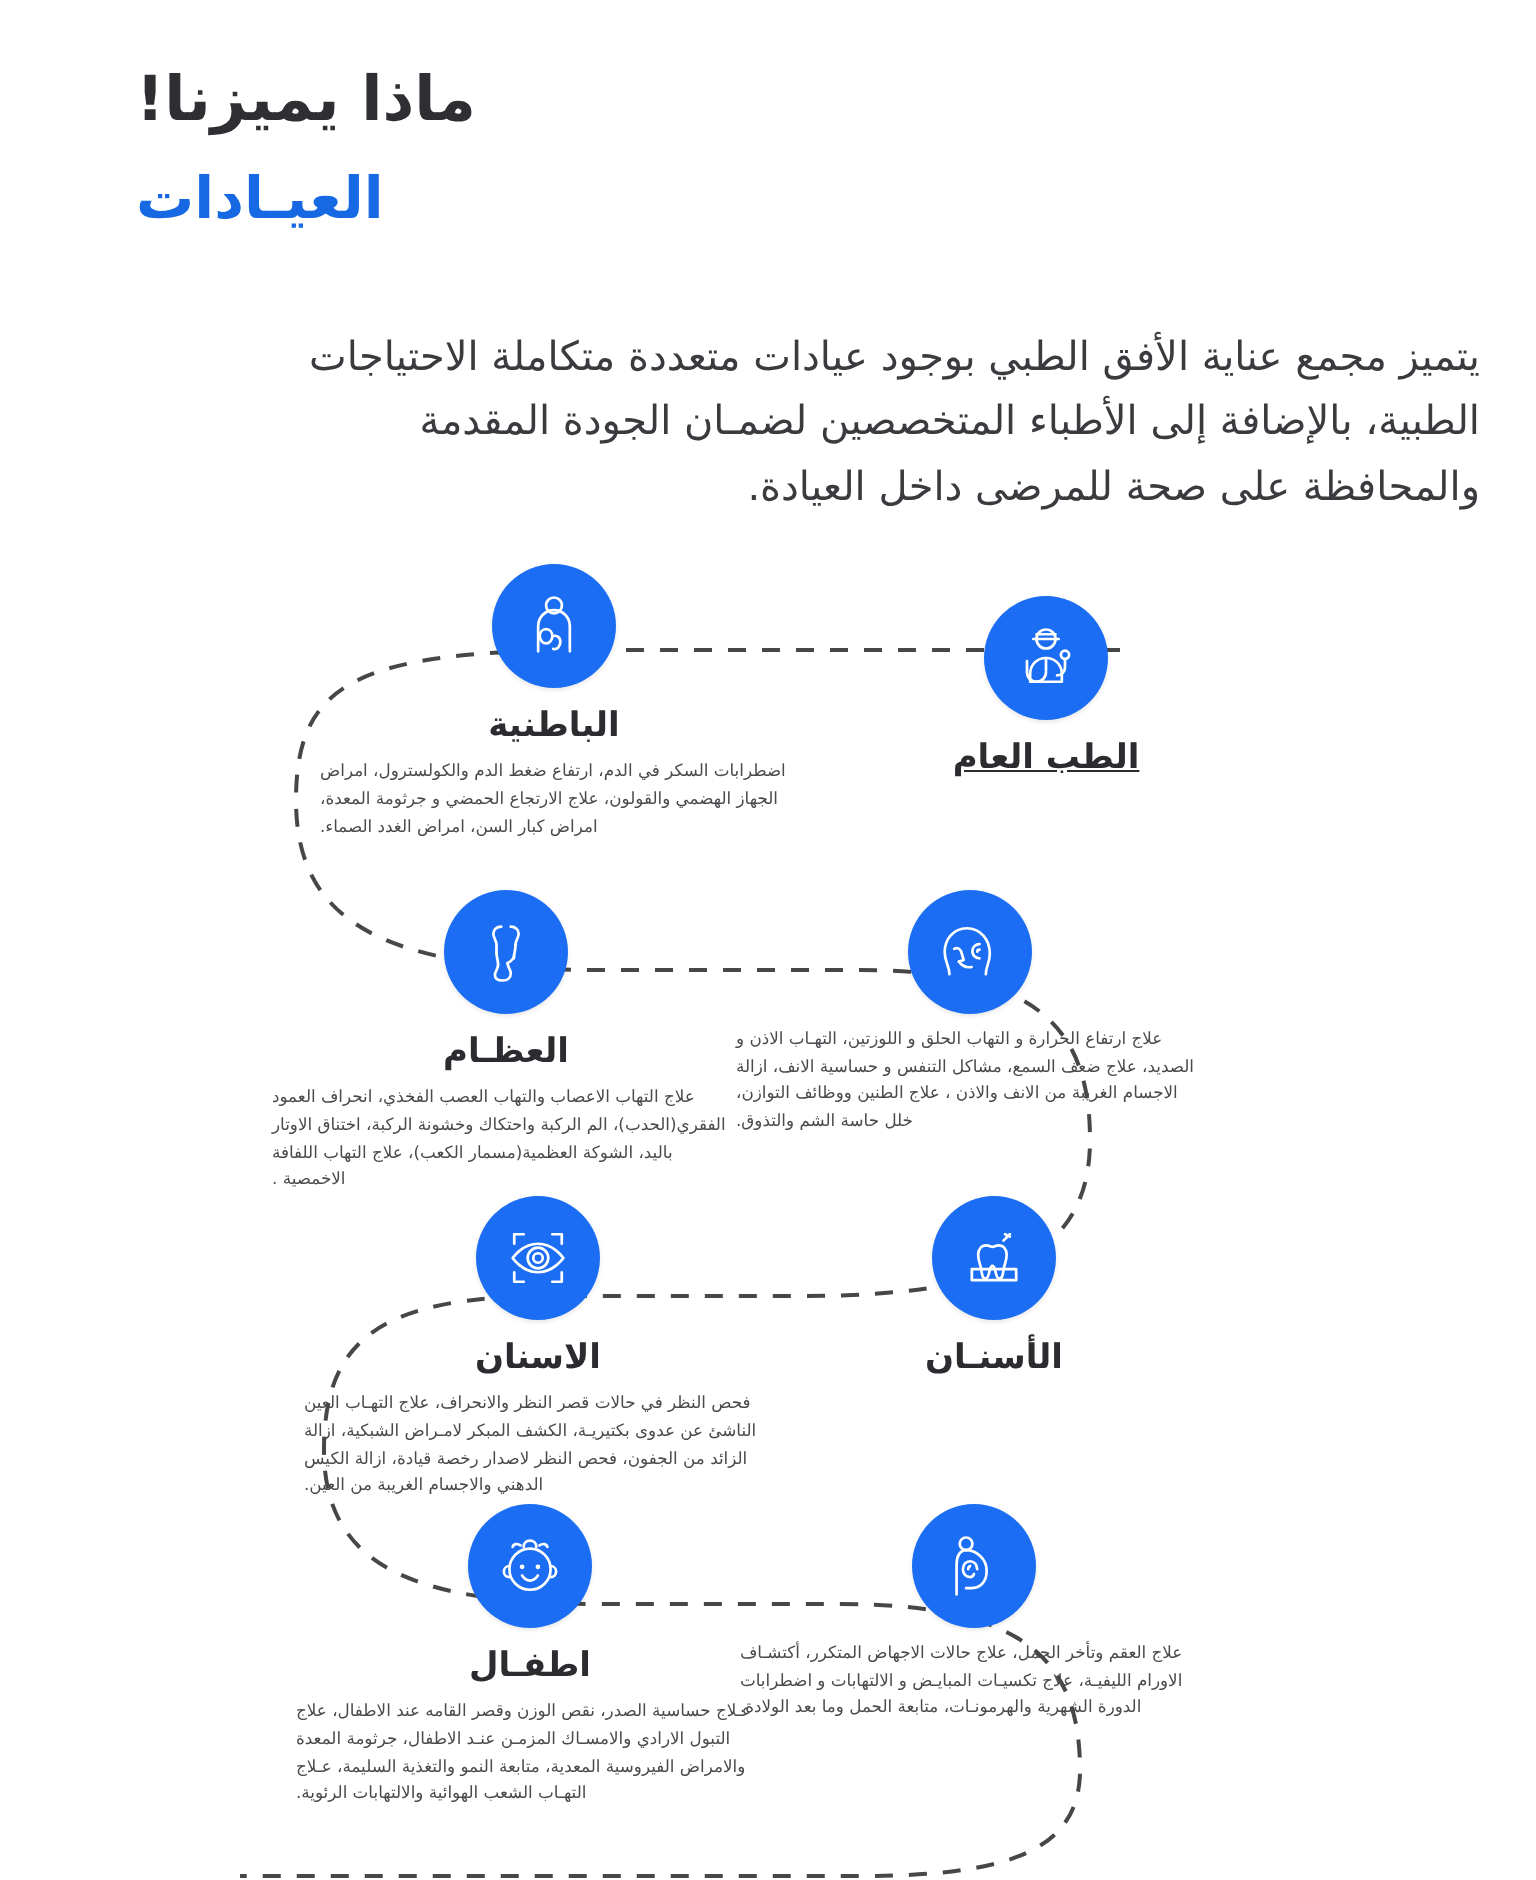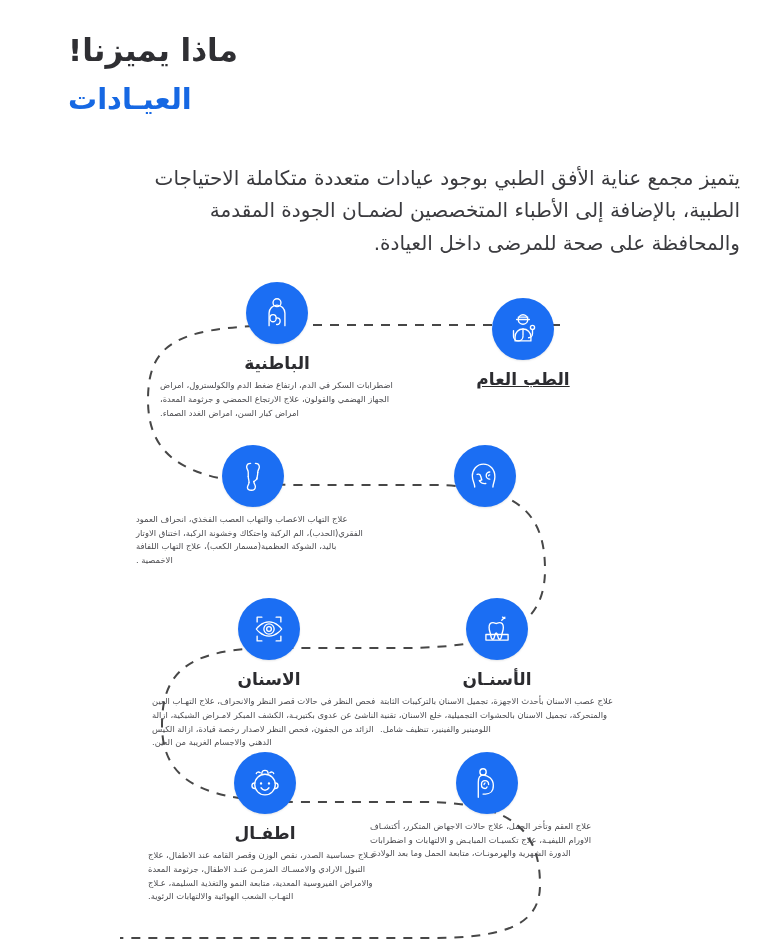--- a/index.html
+++ b/index.html
@@ -174,46 +174,47 @@
   <div class="node n-ent">
     <div class="bubble">
       <svg width="38" height="38" viewBox="0 0 48 48" fill="none" stroke="#ffffff" stroke-width="1.7" stroke-linecap="round" stroke-linejoin="round">
         <path d="M34 38c0-5 2.5-7 2.5-13C36.5 16 30.5 9 22 9 13.5 9 8 16 8 24c0 6 3 9 3 14"></path>
         <path d="M14 22c2-1 4 0 4.5 2l1.5 5-3 1"></path>
         <path d="M17 30c2 3 5 4 8 3.5"></path>
         <path d="M30 19c-2.5 0-4.5 2-4.5 4.5S27.5 28 30 28"></path>
         <path d="M30 22.5c-.8 0-1.4.6-1.4 1.3"></path>
       </svg>
     </div>
+    <div class="desc">علاج ارتفاع الحرارة و التهاب الحلق و اللوزتين، التهـاب الاذن و الصديد، علاج ضعف السمع، مشاكل التنفس و حساسية الانف، ازالة الاجسام الغريبة من الانف والاذن ، علاج الطنين ووظائف التوازن، خلل حاسة الشم والتذوق.</div>
   </div>
 
   <div class="node n-ortho">
     <div class="bubble">
       <svg width="38" height="38" viewBox="0 0 48 48" fill="none" stroke="#ffffff" stroke-width="1.7" stroke-linecap="round" stroke-linejoin="round">
         <path d="M21 8c-3 0-5 2-5 4.5s2 4 2 7v5"></path>
         <path d="M27 8c3 0 5 2 5 4.5s-2 4-2 7"></path>
         <path d="M18 24.5c0 3 1 4.5 1 7.5"></path>
         <path d="M30 19.5c0 4-1 5-1 8.5"></path>
         <path d="M19 32c0 3-2 4-2 6.5S19 42 22 42s5-1.8 5-4.5-2-3.5-2-6.5"></path>
         <path d="M25 31c1.8-1 4-2.5 4-4.5"></path>
       </svg>
     </div>
+    <div class="title">العظـام</div>
     <div class="desc">علاج التهاب الاعصاب والتهاب العصب الفخذي، انحراف العمود الفقري(الحدب)، الم الركبة واحتكاك وخشونة الركبة، اختناق الاوتار باليد، الشوكة العظمية(مسمار الكعب)، علاج التهاب اللفافة الاخمصية .</div>
   </div>
 
   <div class="node n-dental">
     <div class="bubble">
       <svg width="38" height="38" viewBox="0 0 48 48" fill="none" stroke="#ffffff" stroke-width="1.7" stroke-linecap="round" stroke-linejoin="round">
         <path d="M19 16c-3 0-5 2.5-5 6 0 4 1.5 6 2 9.5.4 2.8.6 5.5 2.6 5.5 1.8 0 2-2.5 2.6-5 .5-2 .9-3 1.8-3s1.3 1 1.8 3c.6 2.5.8 5 2.6 5 2 0 2.2-2.7 2.6-5.5.5-3.5 2-5.5 2-9.5 0-3.5-2-6-5-6-2 0-2.8 1-4 1s-2-1-4-1z"></path>
         <path d="M30 13l4-4M31 9l3 1.5"></path>
         <path d="M10 31h28v7H10z"></path>
       </svg>
     </div>
     <div class="title">الأسنـان</div>
-    <div class="desc">علاج عصب الاسنان بأحدث الاجهزة، تجميل الاسنان بالتركيبات الثابتة والمتحركة، تجميل الاسنان بالحشوات التجميلية، خلع الاسنان، تقنية اللومينير والفينير، تنظيف شامل.</div>
   </div>
 
   <div class="node n-eye">
     <div class="bubble">
       <svg width="38" height="38" viewBox="0 0 48 48" fill="none" stroke="#ffffff" stroke-width="1.7" stroke-linecap="round" stroke-linejoin="round">
         <path d="M8 24s6-9 16-9 16 9 16 9-6 9-16 9S8 24 8 24z"></path>
         <circle cx="24" cy="24" r="6.5"></circle>
         <circle cx="24" cy="24" r="3"></circle>
         <path d="M9 15V9h6M39 15V9h-6M9 33v6h6M39 33v6h-6"></path>
       </svg>

